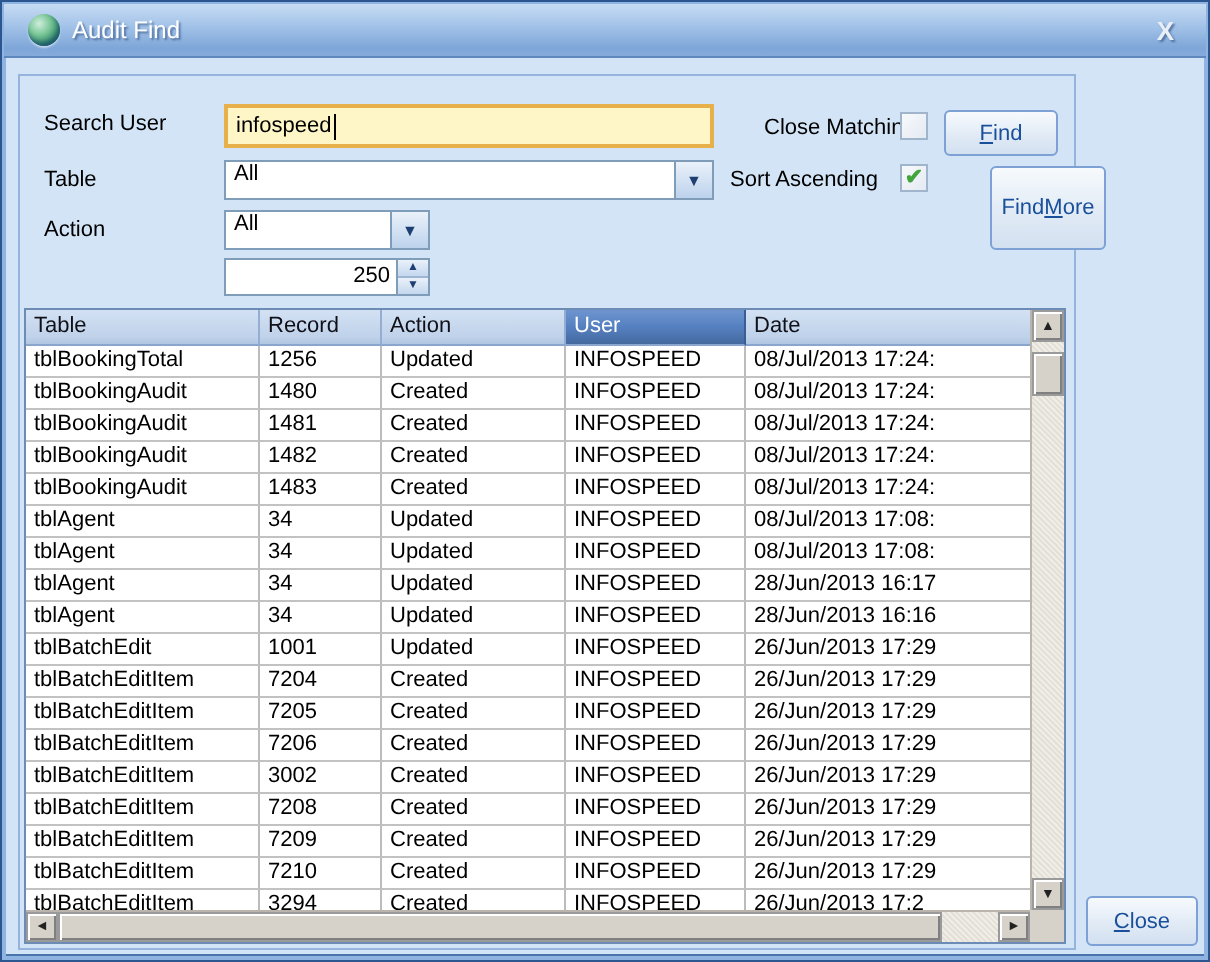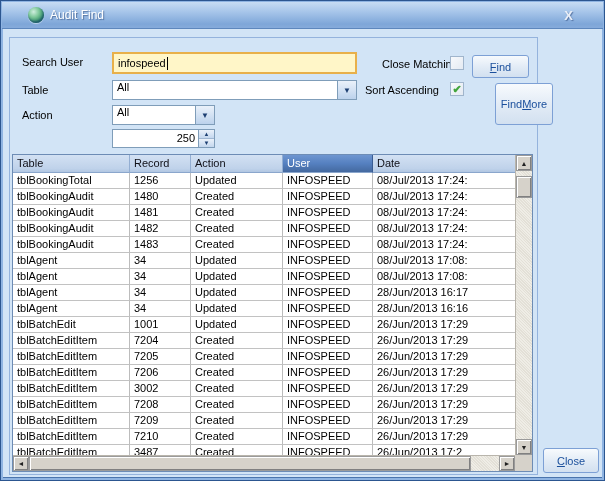--- a/index.html
+++ b/index.html
@@ -10,21 +10,21 @@
     background:#d2e4f6;
     border:1px solid #2c5690;
     box-shadow:inset 0 0 0 2px #8fb4e2, inset 0 -3px 0 #4a74ad;
     overflow:hidden;
   }
   
   .titlebar{
     position:absolute;left:1px;top:1px;right:1px;height:27px;
     background:linear-gradient(180deg,#c7dcf3 0%,#a5c4e9 40%,#7ea6d8 85%,#86abdb 100%);
     border-bottom:1px solid #5d87bd;
-    display:flex;align-items:center;padding:0 26px;text-align:right;
+    display:flex;align-items:center;padding:0 12px;text-align:right;
   }
   .title-icon{
     width:16px;height:16px;border-radius:50%;
     background:radial-gradient(circle at 35% 30%, #cfeede 0%, #7ec89a 35%, #2f8a66 70%, #1c5f8a 100%);
     box-shadow:inset -1px -2px 2px rgba(20,60,110,.55), 0 1px 1px rgba(255,255,255,.5);
     margin-right:6px;flex:0 0 auto;
   }
   .title-text{color:#ffffff;font-size:12px;text-shadow:1px 1px 1px rgba(40,70,120,.6);}
   .title-close{
     margin-left:auto;color:#e9eef7;font-size:13px;font-weight:bold;
@@ -335,21 +335,21 @@
   </div>
           <div class="grow">
     <div class="gcell c0">tblBatchEditItem</div>
     <div class="gcell c1">7210</div>
     <div class="gcell c2">Created</div>
     <div class="gcell c3">INFOSPEED</div>
     <div class="gcell c4">26/Jun/2013 17:29</div>
   </div>
           <div class="grow">
     <div class="gcell c0">tblBatchEditItem</div>
-    <div class="gcell c1">3487</div>
+    <div class="gcell c1">3294</div>
     <div class="gcell c2">Created</div>
     <div class="gcell c3">INFOSPEED</div>
     <div class="gcell c4">26/Jun/2013 17:2</div>
   </div>
         </div>
     </div>
 
     <div class="vscroll">
       <div class="sbtn vs-up">▲</div>
       <div class="vs-thumb"></div>

